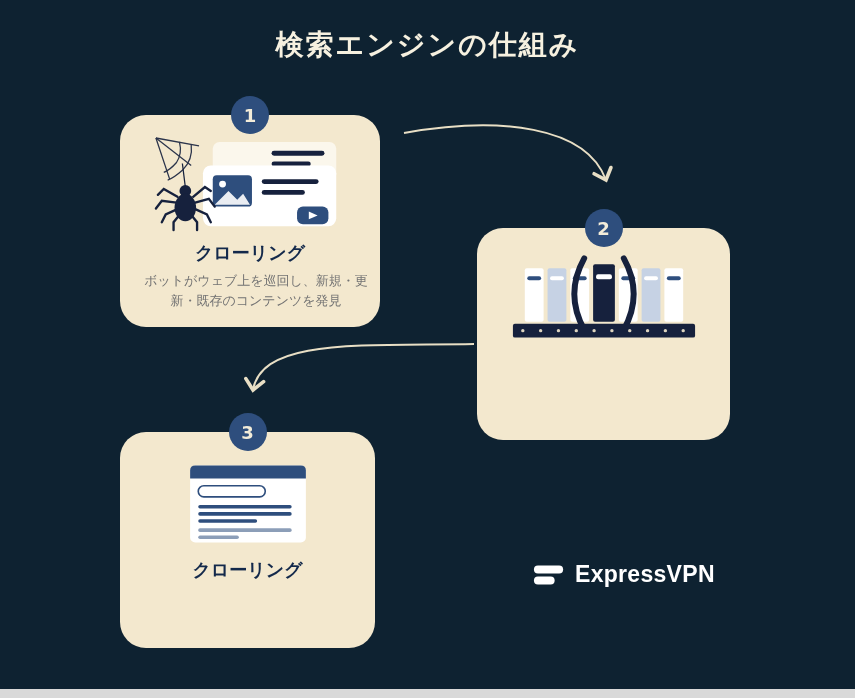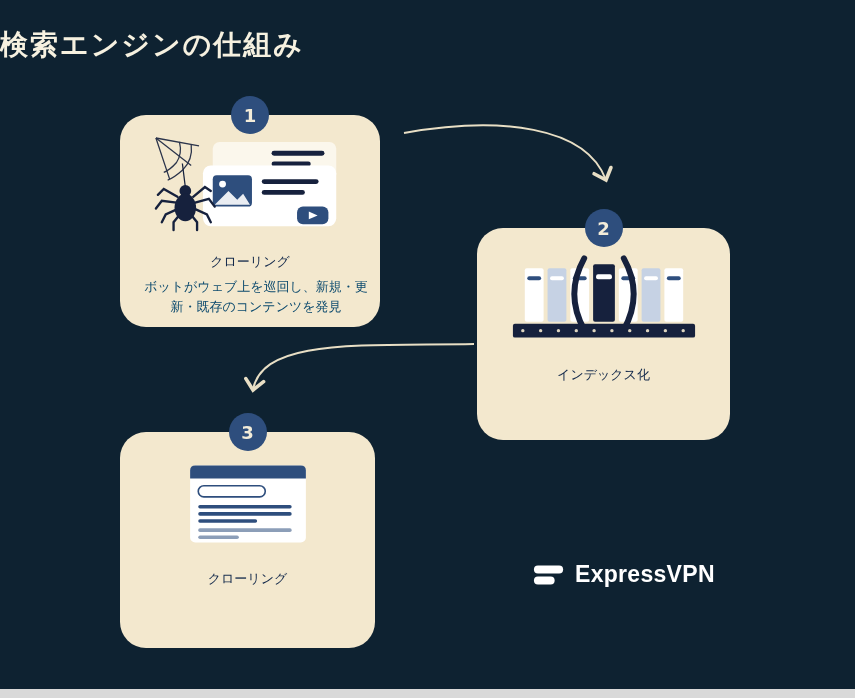--- a/index.html
+++ b/index.html
@@ -3,21 +3,21 @@
 <meta charset="utf-8">
 <style>
   html,body{margin:0;padding:0;}
   body{
     width:855px;height:698px;position:relative;overflow:hidden;
     background:#0e2231;
     font-family:"DejaVu Sans","Liberation Sans",sans-serif;
   }
   .page-title{
     position:absolute;top:26px;left:0;width:855px;
-    margin:0;
+    text-align:center;margin:0;
     color:#f6f1e0;font-size:28px;font-weight:600;letter-spacing:2px;
   }
   .arrows{position:absolute;left:0;top:0;pointer-events:none;}
   .card{
     position:absolute;background:#f3e8ce;border-radius:26px;
     text-align:center;box-sizing:border-box;
   }
   #card1{left:120px;top:115px;width:260px;height:212px;}
   #card2{left:477px;top:228px;width:253px;height:212px;}
   #card3{left:120px;top:432px;width:255px;height:216px;}
@@ -26,24 +26,24 @@
     width:38px;height:38px;border-radius:50%;
     background:#2e4e7d;color:#f3ecd9;
     display:flex;align-items:center;justify-content:center;
     font-size:18px;font-weight:700;
   }
   .illus{
     margin-top:22px;height:100px;
     display:flex;align-items:center;justify-content:center;
   }
   .card-title{
-    color:#13294b;font-size:13px;font-weight:400;margin-top:16px;
+    color:#13294b;font-size:18px;font-weight:700;margin-top:4px;
   }
   .card-desc{
-    color:#0c4a6e;font-size:13px;line-height:1.55;
+    color:#737373;font-size:13px;line-height:1.55;
     padding:6px 8px 0 20px;
   }
   .logo{
     position:absolute;left:533px;top:561px;
     display:flex;align-items:center;gap:10px;justify-content:center;
   }
   .logo-text{
     color:#ffffff;font-size:23px;font-weight:700;letter-spacing:0.3px;
     font-family:"Liberation Sans","DejaVu Sans",sans-serif;
   }
@@ -144,21 +144,20 @@
           <circle cx="72" cy="77" r="1.7"></circle>
         <circle cx="90" cy="77" r="1.7"></circle>
           <circle cx="108" cy="77" r="1.7"></circle>
         <circle cx="126" cy="77" r="1.7"></circle>
           <circle cx="144" cy="77" r="1.7"></circle>
         <circle cx="162" cy="77" r="1.7"></circle>
           <circle cx="180" cy="77" r="1.7"></circle>
       </g>
     </svg>
   </div>
-  <div class="card-title">インデックス化</div>
 </div>
 
 <div class="card" id="card3">
   <div class="num">3</div>
   <div class="illus">
     <svg width="132" height="90" viewBox="0 0 130 88">
       <rect x="8" y="6" width="114" height="76" rx="5" fill="#ffffff"></rect>
       <path d="M8 11 q0 -5 5 -5 h104 q5 0 5 5 v8 H8 Z" fill="#2e4e7d"></path>
       <rect x="16" y="26" width="66" height="11" rx="5.5" fill="none" stroke="#2e4e7d" stroke-width="1.6"></rect>
       <g fill="#2e4e7d">

